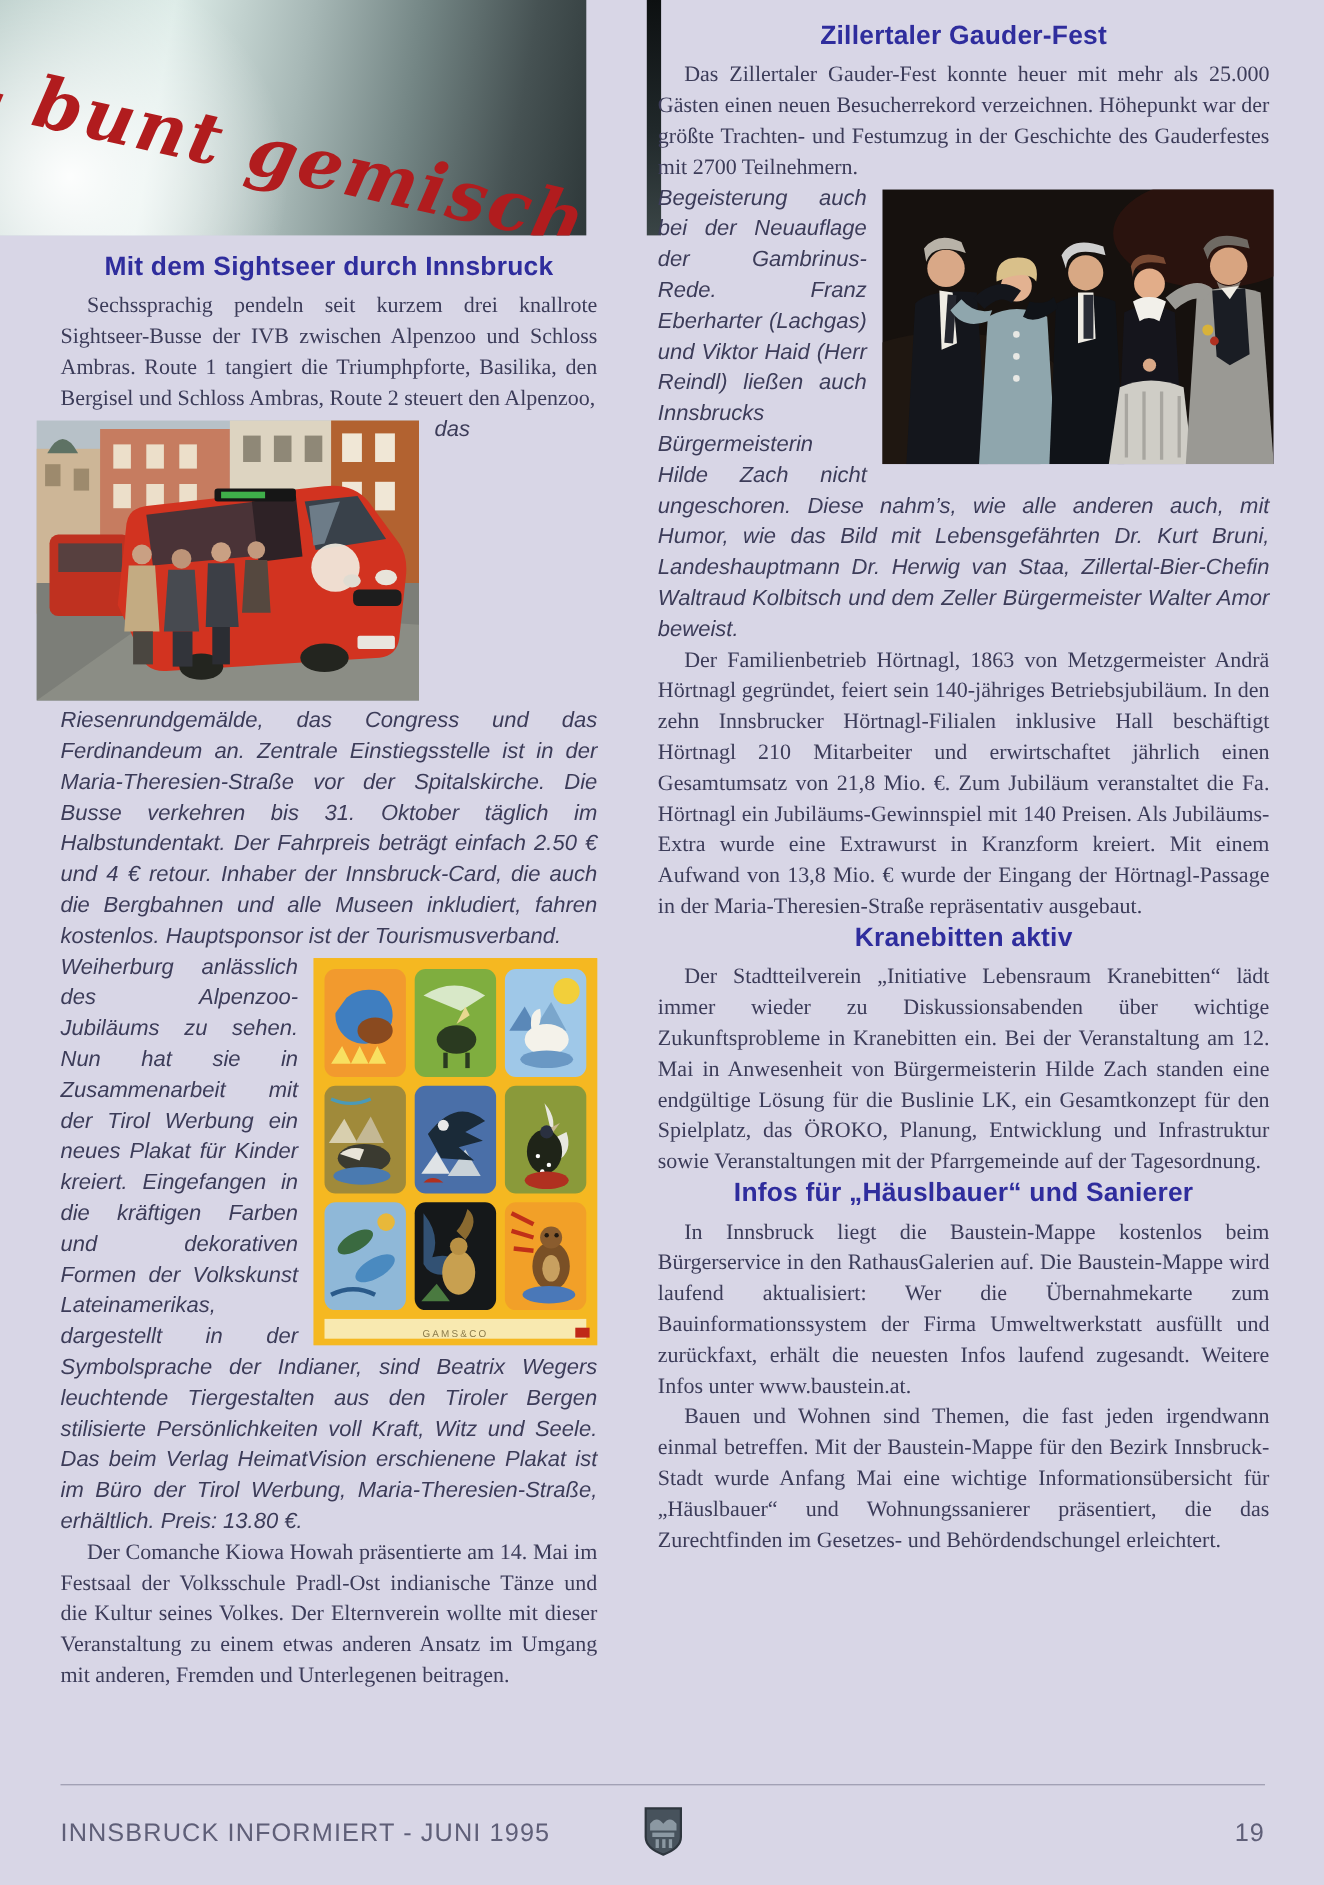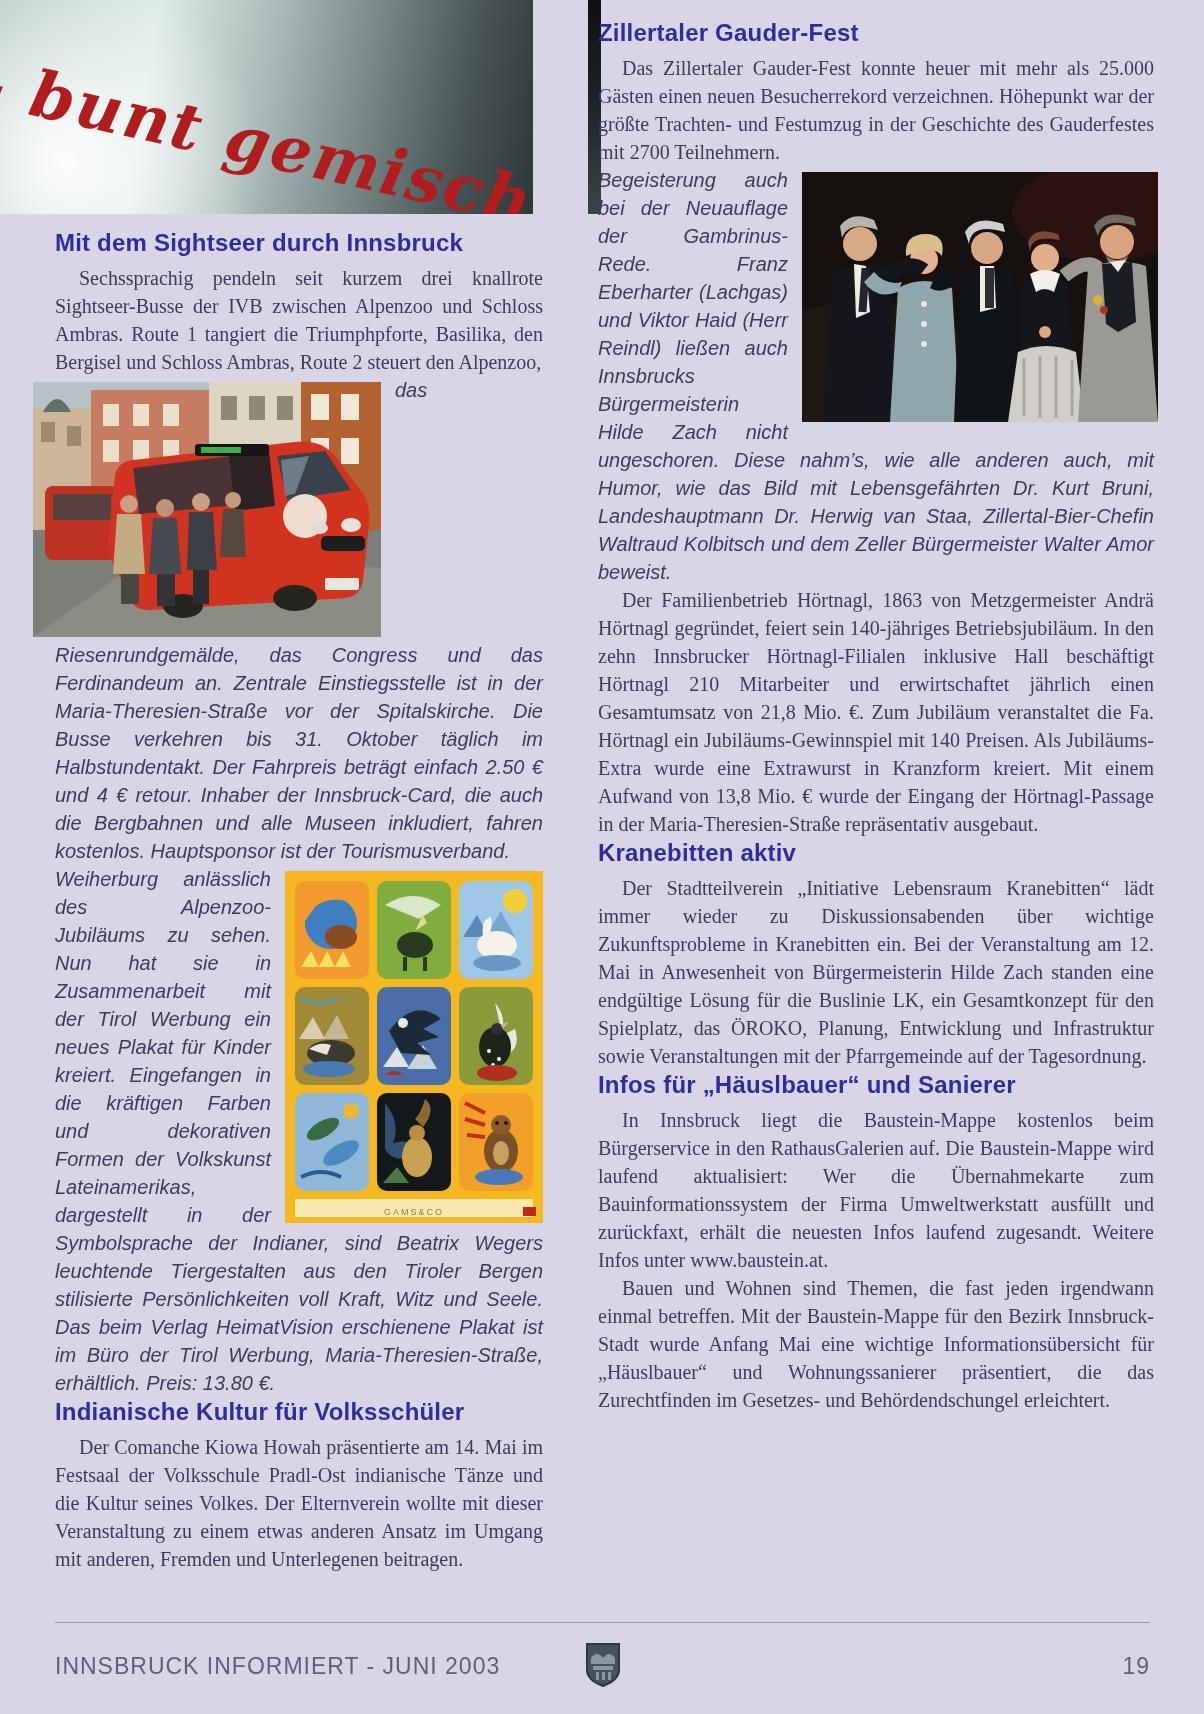--- a/index.html
+++ b/index.html
@@ -26,21 +26,21 @@
   .fold{
     position:absolute;left:588px;top:0;width:13px;height:214px;
     background:linear-gradient(to bottom,#0d1011,#20282a 55%,#3a4546);
   }
   
   .col{position:absolute;text-align:justify;font-size:20px;line-height:28px;}
   .col-left{left:55px;top:228px;width:488px;}
   .col-right{left:598px;top:18px;width:556px;}
   h2{
     margin:34px 0 6px;font-size:24px;line-height:30px;font-weight:bold;
-    color:#2f2d9d;letter-spacing:.2px;
+    color:#2f2d9d;text-align:center;letter-spacing:.2px;
   }
   .col h2:first-child, .article:first-child h2{margin-top:0;}
   p{margin:0;}
   p.indent{text-indent:24px;font-family:Liberation Serif, serif;}
   p.follow{margin-top:0;font-style:italic;}
   .article::after{content:"";display:block;clear:both;}
   
   .photo{display:block;overflow:hidden;}
   .bus-photo{float:left;width:348px;height:255px;margin:6px 14px 4px -22px;}
   .fest-photo{float:right;width:356px;height:250px;margin:6px -4px 6px 14px;}
@@ -217,21 +217,20 @@
           </g>
         <rect x="10" y="328" width="238" height="18" fill="#f8e9b0"></rect>
       </svg>
       <span class="poster-caption">GAMS&amp;CO</span>
       <span class="poster-logo"></span>
     </span>
     <p class="follow">Weiherburg anlässlich des Alpenzoo-Jubiläums zu sehen. Nun hat sie in Zusammenarbeit mit der Tirol Werbung ein neues Plakat für Kinder kreiert. Eingefangen in die kräftigen Farben und dekorativen Formen der Volkskunst Lateinamerikas, dargestellt in der Symbolsprache der Indianer, sind Beatrix Wegers leuchtende Tiergestalten aus den Tiroler Bergen stilisierte Persönlichkeiten voll Kraft, Witz und Seele. Das beim Verlag HeimatVision erschienene Plakat ist im Büro der Tirol Werbung, Maria-Theresien-Straße, erhältlich. Preis: 13.80 €.</p>
   </div>
 
   <div class="article">
-    <h2>Indianische Kultur für Volksschüler</h2>
     <p class="indent">Der Comanche Kiowa Howah präsentierte am 14. Mai im Festsaal der Volksschule Pradl-Ost indianische Tänze und die Kultur seines Volkes. Der Elternverein wollte mit dieser Veranstaltung zu einem etwas anderen Ansatz im Umgang mit anderen, Fremden und Unterlegenen beitragen.</p>
   </div>
 
 </div>
 
 <div class="col col-right">
 
   <div class="article">
     <h2>Zillertaler Gauder-Fest</h2>
     <p class="indent">Das Zillertaler Gauder-Fest konnte heuer mit mehr als 25.000 Gästen einen neuen Besucherrekord verzeichnen. Höhepunkt war der größte Trachten- und Festumzug in der Geschichte des Gauderfestes mit 2700 Teilnehmern.</p>
@@ -298,21 +297,21 @@
   <div class="article">
     <h2>Infos für „Häuslbauer“ und Sanierer</h2>
     <p class="indent">In Innsbruck liegt die Baustein-Mappe kostenlos beim Bürgerservice in den RathausGalerien auf. Die Baustein-Mappe wird laufend aktualisiert: Wer die Übernahmekarte zum Bauinformationssystem der Firma Umweltwerkstatt ausfüllt und zurückfaxt, erhält die neuesten Infos laufend zugesandt. Weitere Infos unter www.baustein.at.</p>
     <p class="indent">Bauen und Wohnen sind Themen, die fast jeden irgendwann einmal betreffen. Mit der Baustein-Mappe für den Bezirk Innsbruck-Stadt wurde Anfang Mai eine wichtige Informationsübersicht für „Häuslbauer“ und Wohnungssanierer präsentiert, die das Zurechtfinden im Gesetzes- und Behördendschungel erleichtert.</p>
   </div>
 
 </div>
 
 <div class="footer-rule"></div>
 <div class="footer">
-  <span>INNSBRUCK INFORMIERT - JUNI 2003</span>
+  <span>INNSBRUCK INFORMIERT - JUNI 1995</span>
   <span class="footer-crest">
     <svg width="36" height="46" viewBox="0 0 36 46">
       <path d="M2 2 h32 v26 q0 10 -16 16 q-16 -6 -16 -16 z" fill="#47525c" stroke="#2e363e" stroke-width="2"></path>
       <path d="M6 16 q6 -8 12 0 q6 -8 12 0 v6 h-24 z" fill="#8b98a2"></path>
       <rect x="8" y="24" width="20" height="4" fill="#8b98a2"></rect>
       <rect x="11" y="30" width="3" height="8" fill="#8b98a2"></rect>
         <rect x="17" y="30" width="3" height="8" fill="#8b98a2"></rect>
         <rect x="23" y="30" width="3" height="8" fill="#8b98a2"></rect>
     </svg>
   </span>

